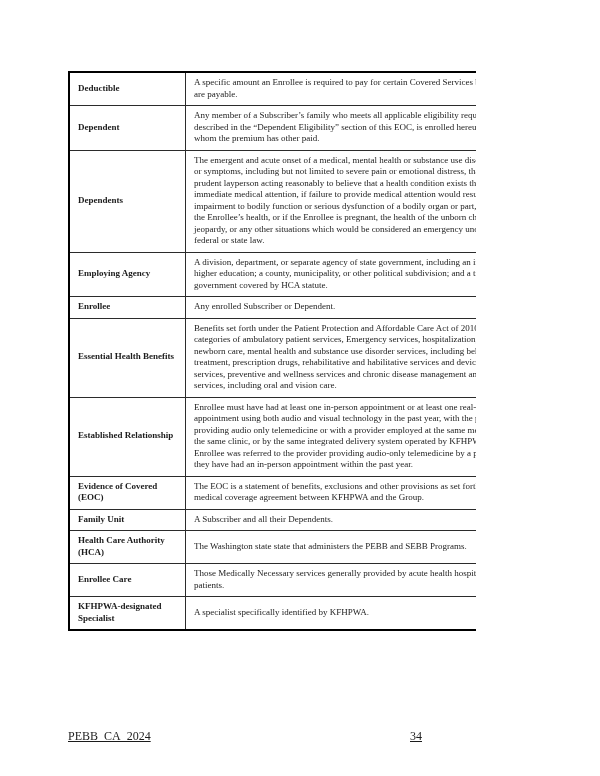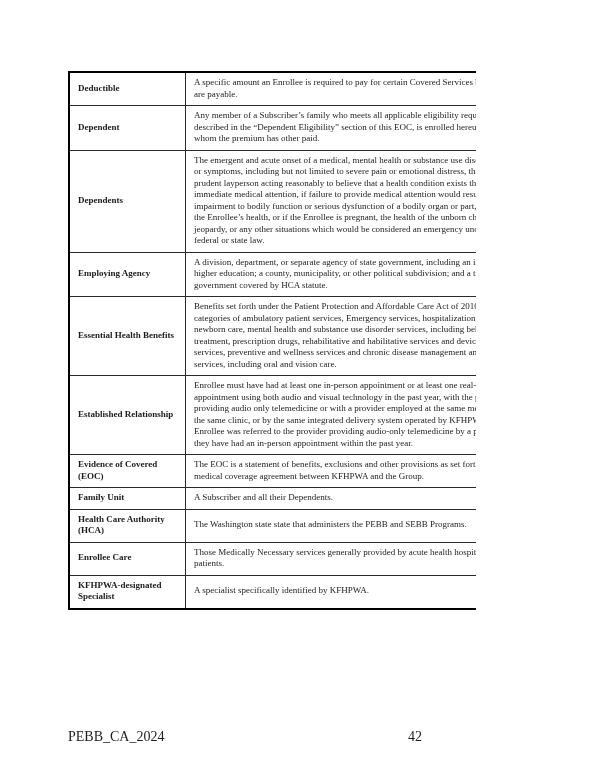--- a/index.html
+++ b/index.html
@@ -45,23 +45,24 @@
     padding-left: 8px;
     padding-right: 9px;
   }
   .page-footer {
     position: absolute;
     left: 68px;
     right: 54px;
     top: 731px;
     display: flex;
     justify-content: space-between;
-    font-size: 14px;
+    font-size: 12px;
     line-height: 11px;
     color: #1c1c1c;
+    text-decoration: underline;
   }
 </style>
 </head>
 <body>
 
 <div class="page">
 
   <div class="defs-table-wrap">
     <table class="defs-table">
       <tbody>
@@ -73,20 +74,24 @@
       <td class="term-cell">Dependent</td>
       <td class="definition-cell">Any member of a Subscriber’s family who meets all applicable eligibility requirements as described in the “Dependent Eligibility” section of this EOC, is enrolled hereunder and for whom the premium has other paid.</td>
     </tr>
           <tr>
       <td class="term-cell">Dependents</td>
       <td class="definition-cell">The emergent and acute onset of a medical, mental health or substance use disorder symptom or symptoms, including but not limited to severe pain or emotional distress, that would lead a prudent layperson acting reasonably to believe that a health condition exists that requires immediate medical attention, if failure to provide medical attention would result in serious impairment to bodily function or serious dysfunction of a bodily organ or part, or would place the Enrollee’s health, or if the Enrollee is pregnant, the health of the unborn child, in serious jeopardy, or any other situations which would be considered an emergency under applicable federal or state law.</td>
     </tr>
           <tr>
       <td class="term-cell">Employing Agency</td>
       <td class="definition-cell">A division, department, or separate agency of state government, including an institution of higher education; a county, municipality, or other political subdivision; and a tribal government covered by HCA statute.</td>
+    </tr>
+          <tr>
+      <td class="term-cell">Enrollee</td>
+      <td class="definition-cell">Any enrolled Subscriber or Dependent.</td>
     </tr>
           <tr>
       <td class="term-cell">Essential Health Benefits</td>
       <td class="definition-cell">Benefits set forth under the Patient Protection and Affordable Care Act of 2010, including the categories of ambulatory patient services, Emergency services, hospitalization, maternity and newborn care, mental health and substance use disorder services, including behavioral health treatment, prescription drugs, rehabilitative and habilitative services and devices, laboratory services, preventive and wellness services and chronic disease management and pediatric services, including oral and vision care.</td>
     </tr>
           <tr>
       <td class="term-cell">Established Relationship</td>
       <td class="definition-cell">Enrollee must have had at least one in-person appointment or at least one real-time interactive appointment using both audio and visual technology in the past year, with the provider providing audio only telemedicine or with a provider employed at the same medical group, at the same clinic, or by the same integrated delivery system operated by KFHPWA. Or the Enrollee was referred to the provider providing audio-only telemedicine by a provider who they have had an in-person appointment within the past year.</td>
     </tr>
           <tr>
@@ -108,16 +113,16 @@
           <tr>
       <td class="term-cell">KFHPWA-designated Specialist</td>
       <td class="definition-cell">A specialist specifically identified by KFHPWA.</td>
     </tr>
         </tbody>
     </table>
   </div>
 
   <div class="page-footer">
     <span>PEBB_CA_2024</span>
-    <span>42</span>
+    <span>34</span>
   </div>
 
 </div>
 
 </body></html>

